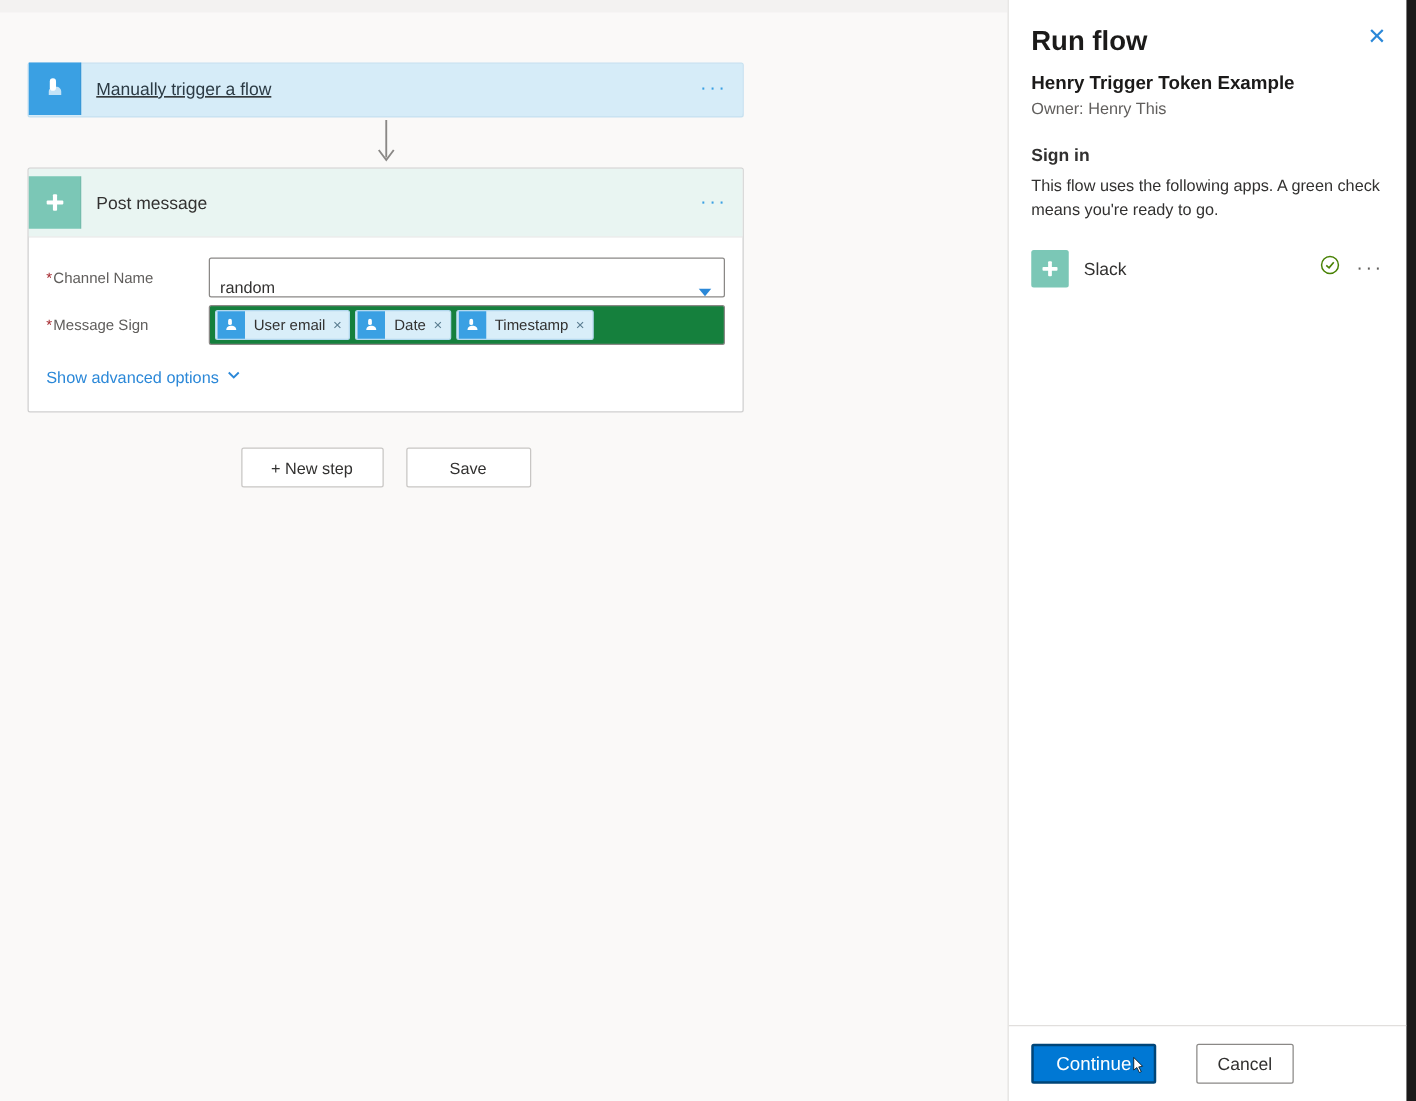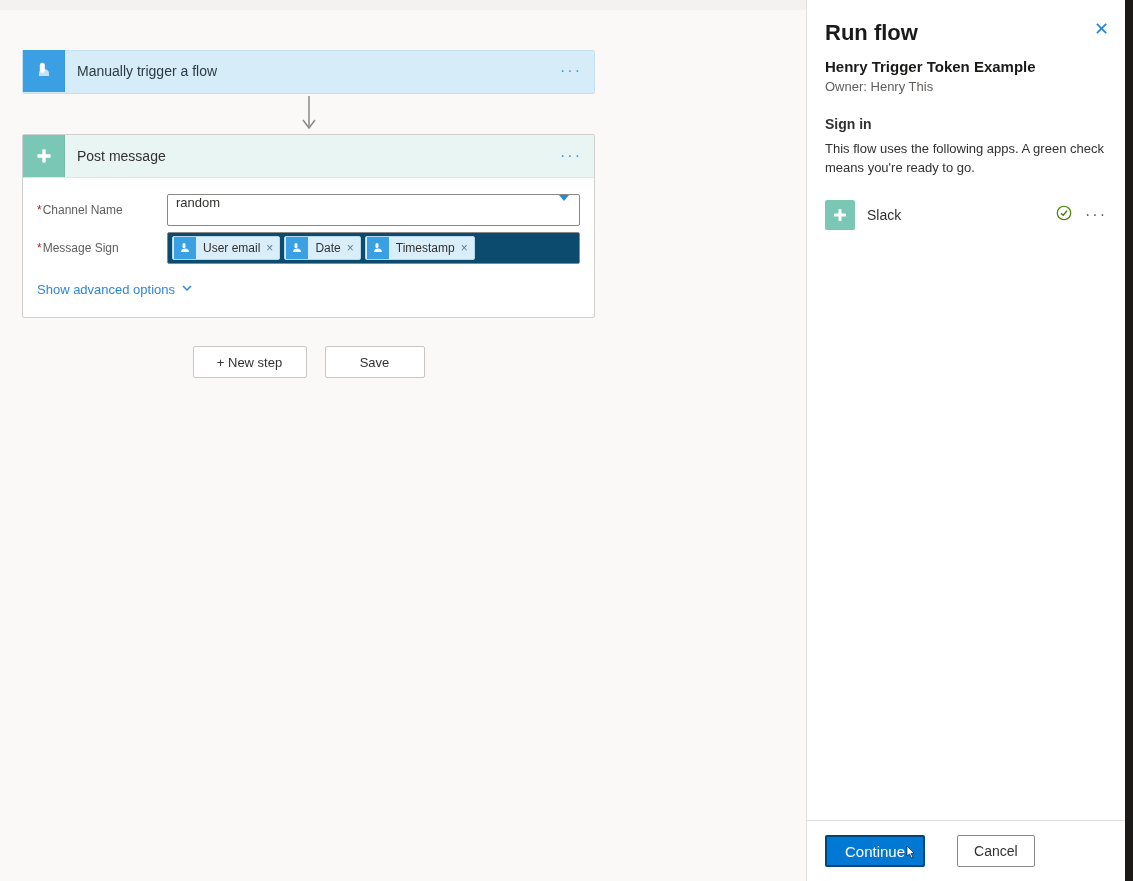--- a/index.html
+++ b/index.html
@@ -18,54 +18,54 @@
 
   .card {
     width: 573px;
     margin: 0 0 0 22px;
     border: 1px solid #cfcfcf;
     border-radius: 2px;
     background: #fff;
   }
   .card.trigger-card { height: 44px; background:#d6ecf8; border-color:#c5e0ef;}
   .card-header {
-    display: flex; align-items: center; height: 42px;
+    display: flex; align-items: center; height: 54px;
     position: relative;
   }
-  .trigger-card .card-header { height: 40px; background:#d6ecf8;}
+  .trigger-card .card-header { height: 40px; background:#d6ecf8;text-decoration:underline;}
   .slack-card-header { background:#e9f5f2; }
   .icon-box {
     width: 42px; height: 42px; display:flex; align-items:center; justify-content:center;
     flex-shrink: 0;
     border-right: 1px solid rgba(0,0,0,0.05);
   }
   .trigger-icon-box { background:#3aa0e3; }
   .slack-icon-box { background:#7bc7b6; }
   .card-title { font-size: 14px; color:#323130; margin-left: 12px; }
   .trigger-card .card-title { color:#2b3a44; }
   .card-menu {
     position: absolute; right: 12px; top: 50%; transform: translateY(-50%);
     color:#3aa0e3; letter-spacing: 2px; font-size:16px; cursor:pointer;
   }
   .card-body { padding: 10px 14px 14px 14px; border-top:1px solid #e5e5e5;}
   .form-row { display:flex; align-items:center; margin: 6px 0;}
   .form-label { width:130px; font-size:12px; color:#605e5c; }
   .form-label .star { color:#a4262c; margin-right:1px; }
   .select-wrap {
     flex:1; height:32px; border:1px solid #8a8886; border-radius:2px;
-    display:flex; align-items:flex-start; justify-content:space-between;
+    display:flex; align-items:flex-end; justify-content:space-between;
     padding: 0 8px; font-size:13px; color:#323130; background:#fff;
   }
   .chev-down {
     width:0;height:0;border-left:5px solid transparent;border-right:5px solid transparent;
     border-top:6px solid #2b88d8; margin-right:2px;
   }
   .token-box {
     flex:1; min-height:32px; border:1px solid #8a8886; border-radius:2px;
-    display:flex; align-items:flex-end; padding:3px 4px; gap:4px; background:#0c4a6e;
+    display:flex; align-items:flex-end; padding:3px 4px; gap:4px; background:#15803d;
   }
   .token {
     display:flex; align-items:center; background:#d9eef9; height:24px;
     border:1px solid #b3d8ee; border-radius:2px; padding-right:6px;
   }
   .token-icon {
     width:22px; height:22px; background:#3aa0e3; margin:1px; display:flex;
     align-items:center; justify-content:center;
   }
   .token-label { font-size:12px; color:#323130; padding:0 6px 0 6px; }

